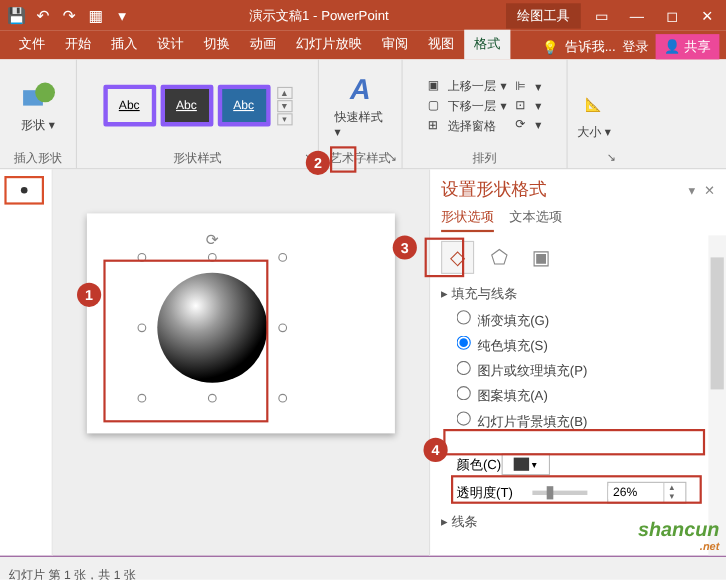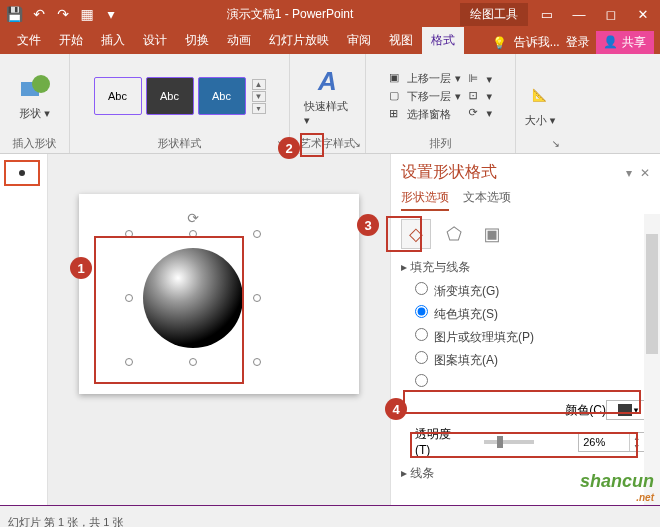--- a/index.html
+++ b/index.html
@@ -10,38 +10,38 @@
 .titlebar .qat { display: flex; gap: 6px; align-items: center; }
 .titlebar .qat span { width: 18px; height: 18px; display: flex; align-items: center; justify-content: center; font-size: 14px; }
 .titlebar .doctitle { flex: 1; text-align: center; font-size: 12px; }
 .titlebar .context-tab { background: #9c3a20; padding: 3px 10px; font-size: 12px; }
 .titlebar .winbtns { display: flex; gap: 10px; margin-left: 8px; }
 .titlebar .winbtns span { width: 22px; text-align: center; font-size: 13px; }
 
 
 .tabs { height: 26px; background: #b7472a; display: flex; align-items: end; color: #fff; padding-left: 8px; gap: 0; }
 .tabs .tab { padding: 5px 9px; font-size: 12px; cursor: pointer; }
-.tabs .tab.active { background: #f0f0f0; color: #4c1d95; }
+.tabs .tab.active { background: #f0f0f0; color: #14532d; }
 .tabs .spacer { flex: 1; }
 .tabs .right { display: flex; align-items: center; gap: 6px; padding-right: 6px; }
 .tabs .right span { font-size: 12px; }
 .tabs .share { background: #ec4899; padding: 3px 8px; }
 
 
 .ribbon { height: 100px; background: #f0f0f0; border-bottom: 1px solid #d0d0d0; display: flex; }
 .group { border-right: 1px solid #d8d8d8; padding: 4px 8px 2px 8px; display: flex; flex-direction: column; align-items: center; justify-content: space-between; }
 .group-label { font-size: 11px; color: #666; text-align: center; padding-top: 2px; position: relative; width: 100%; }
 .group-content { flex: 1; display: flex; align-items: center; gap: 4px; }
 .dialog-launcher { position: absolute; right: -4px; bottom: 2px; font-size: 10px; color: #666; cursor: pointer; }
 
 .big-btn { display: flex; flex-direction: column; align-items: center; gap: 2px; padding: 2px 6px; }
 .big-btn .ic { width: 32px; height: 32px; display: flex; align-items: center; justify-content: center; }
 .big-btn .lbl { font-size: 11px; color: #444; }
 
-.style-swatch { width: 48px; height: 38px; border: 1px solid #8b5cf6; border-radius: 2px; display: flex; align-items: center; justify-content: center; font-size: 11px; }
+.style-swatch { width: 48px; height: 38px; border: 4px solid #8b5cf6; border-radius: 2px; display: flex; align-items: center; justify-content: center; font-size: 11px; text-decoration: underline; }
 .style-swatch.dark { background: #3a3a3a; color: #fff; }
 .style-swatch.dark2 { background: #2b6ca3; color: #fff; }
 .style-arrows { display: flex; flex-direction: column; gap: 1px; margin-left: 2px; }
 .style-arrows span { width: 14px; height: 11px; border: 1px solid #bbb; font-size: 8px; text-align: center; line-height: 9px; color: #666; }
 
 .arrange-col { display: flex; flex-direction: column; gap: 3px; font-size: 11px; color: #444; }
 .arrange-col .row { display: flex; align-items: center; gap: 4px; }
 .arrange-col .ic { width: 14px; height: 14px; display: inline-block; }
 
 
@@ -72,27 +72,27 @@
 .pane-tabs { display: flex; gap: 14px; font-size: 12px; margin-bottom: 8px; }
 .pane-tabs .pt { color: #666; padding-bottom: 3px; cursor: pointer; }
 .pane-tabs .pt.active { color: #b7472a; border-bottom: 2px solid #b7472a; }
 .pane-icons { display: flex; gap: 8px; margin-bottom: 10px; }
 .pane-icons .pi { width: 30px; height: 30px; border: 1px solid transparent; display: flex; align-items: center; justify-content: center; color: #888; font-size: 18px; cursor: pointer; }
 .pane-icons .pi.active { border: 1px solid #ccc; background: #f5f5f5; color: #b7472a; }
 .section-head { font-size: 12px; color: #555; margin: 4px 0 6px 0; cursor: pointer; }
 .radio-list { padding-left: 14px; }
 .radio-list label { display: block; font-size: 12px; color: #444; margin: 5px 0; }
 .radio-list input { margin-right: 6px; }
-.color-row { display: flex; justify-content: flex-end; align-items: center; margin: 10px 0 6px 14px; font-size: 12px; }
+.color-row { display: flex; justify-content: flex-start; align-items: center; margin: 20px 0 6px 14px; font-size: 12px; }
 .color-btn { width: 44px; height: 20px; border: 1px solid #bbb; display: flex; align-items: center; justify-content: center; gap: 2px; }
 .color-btn .sw { width: 14px; height: 12px; background: #3a3a3a; }
 .trans-row { display: flex; align-items: center; gap: 18px; margin: 4px 0 4px 14px; font-size: 12px; }
 .trans-row .slider { flex: 0 0 50px; height: 4px; background: #ccc; position: relative; }
 .trans-row .slider .th { position: absolute; left: 26%; top: -4px; width: 6px; height: 12px; background: #888; }
-.trans-row .spin { width: 72px; height: 20px; border: 1px solid #bbb; display: flex; align-items: center; margin-left: 26px; }
+.trans-row .spin { width: 72px; height: 20px; border: 1px solid #bbb; display: flex; align-items: center; }
 .trans-row .spin input { border: none; width: 50px; padding: 0 4px; font-size: 11px; outline: none; }
 .trans-row .spin .sp { width: 14px; display: flex; flex-direction: column; font-size: 7px; color: #666; border-left: 1px solid #ccc; }
 .trans-row .spin .sp span { height: 9px; text-align: center; line-height: 9px; cursor: pointer; }
 .pane-scroll { position: absolute; right: 0; top: 60px; bottom: 0; width: 16px; background: #f4f4f4; }
 .pane-scroll .sth { position: absolute; left: 2px; top: 20px; width: 12px; height: 120px; background: #d0d0d0; }
 
 
 .status { height: 22px; background: #f0f0f0; border-top: 1px solid #701a75; display: flex; align-items: center; padding: 16px 8px; font-size: 11px; color: #555; gap: 12px; }
 .status .spacer { flex: 1; }
 
@@ -262,21 +262,21 @@
       <div class="pi active">◇</div>
       <div class="pi">⬠</div>
       <div class="pi">▣</div>
     </div>
     <div class="section-head">▸ <span>填充与线条</span></div>
     <div class="radio-list">
       <label><input type="radio" name="fill" style=""><span>渐变填充(G)</span></label>
       <label><input type="radio" name="fill" checked="" style=""><span>纯色填充(S)</span></label>
       <label><input type="radio" name="fill" style=""><span>图片或纹理填充(P)</span></label>
       <label><input type="radio" name="fill" style=""><span>图案填充(A)</span></label>
-      <label><input type="radio" name="fill" style=""></label>
+      <label><input type="radio" name="fill" style=""><span>幻灯片背景填充(B)</span></label>
     </div>
     <div class="color-row">
       <span>颜色(C)</span>
       <div class="color-btn">
           <span class="sw"></span>
           <span style="font-size:9px">▾</span>
         </div>
     </div>
     <div class="trans-row">
       <span>透明度(T)</span>

